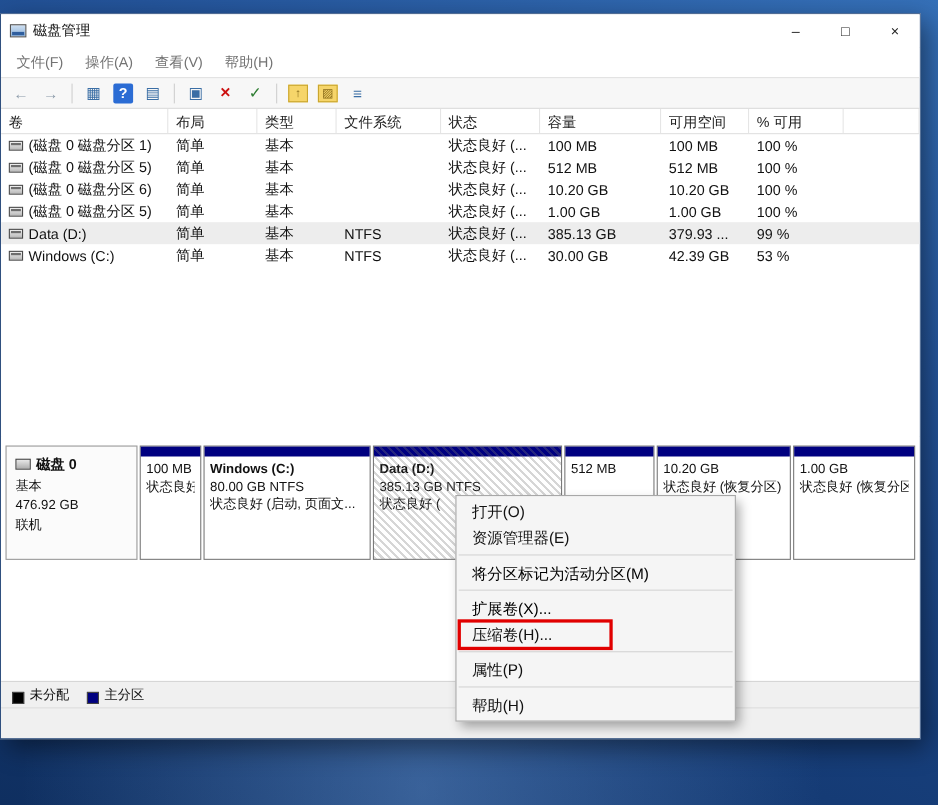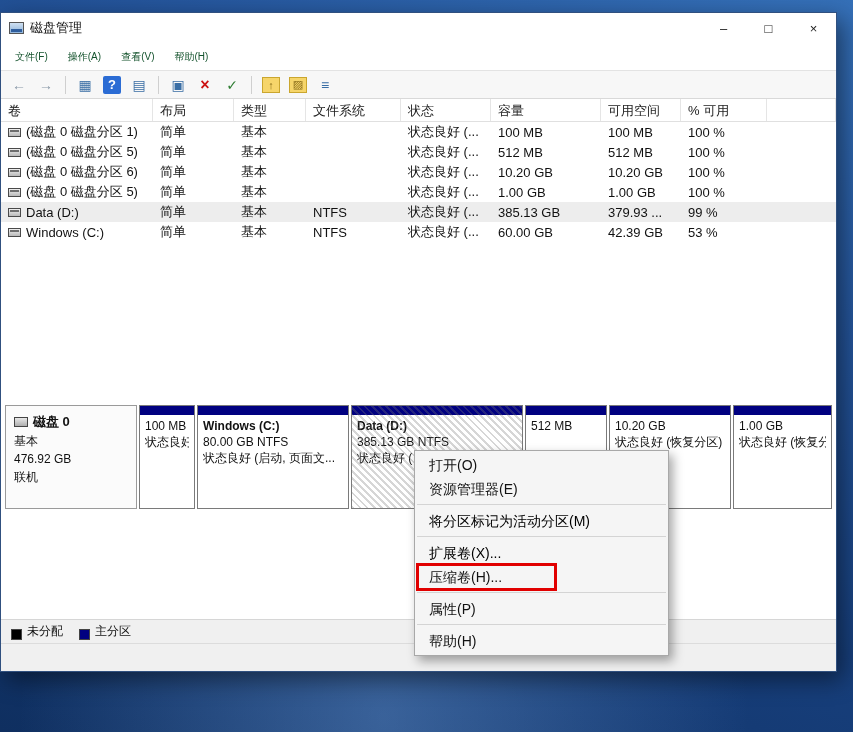--- a/index.html
+++ b/index.html
@@ -20,21 +20,21 @@
   }
   .titlebar { height:30px; display:flex; align-items:center; padding-left:8px; background:#ffffff; flex:0 0 auto;}
   .app-icon { width:15px; height:12px; margin-right:6px; border:1px solid #555;
     background:linear-gradient(#cfe0f2,#8fb3d9); position:relative; }
   .app-icon::after{content:"";position:absolute;left:1px;right:1px;bottom:1px;height:3px;background:#2f5e9e;}
   .title { font-size:13px; color:#111; }
   .win-controls { margin-left:auto; display:flex; height:30px; }
   .win-btn { width:45px; height:30px; border:none; background:transparent; font-size:13px;
     color:#222; display:flex; align-items:center; justify-content:center; font-family:inherit;}
   .menubar { height:27px; display:flex; align-items:center; gap:4px; padding:0 6px;
-    font-size:10px; color:#14532d; background:#fff; flex:0 0 auto;}
+    font-size:13px; color:#737373; background:#fff; flex:0 0 auto;}
   .menu-item { padding:3px 8px; }
   .toolbar { height:29px; background:#f7f7f7; border-top:1px solid #e3e3e3; border-bottom:1px solid #d9d9d9;
     display:flex; align-items:center; gap:3px; padding:0 6px; flex:0 0 auto;}
   .tb-btn { width:24px; height:22px; display:flex; align-items:center; justify-content:center;
     font-size:14px; color:#5b6b7c; }
   .tb-sep { width:1px; height:18px; background:#cfcfcf; margin:0 4px; }
   .ic-nav { color:#8a99a8; font-weight:bold; }
   .ic-help { background:#2b6cd4; color:#fff; width:18px; height:18px; border-radius:2px;
     display:flex; align-items:center; justify-content:center; font-weight:bold; font-size:13px;}
   .ic-blue { color:#3a6ea5; }
@@ -51,21 +51,21 @@
   .lv-row { display:grid; grid-template-columns:var(--cols); height:20px; align-items:center; }
   .lv-row.selected { background:#ededed; }
   .lv-row > div { padding-left:7px; white-space:nowrap; overflow:hidden; }
   .vol-cell { display:flex; align-items:center; gap:5px; }
   .vol-icon { flex:0 0 auto; width:13px; height:9px; border:1px solid #4a4a4a;
     background:linear-gradient(#efefef,#b9b9b9); position:relative;}
   .vol-icon::after{content:"";position:absolute;left:1px;right:1px;top:1px;height:2px;background:#6d6d6d;}
   
   .diskview { height:222px; background:#fff; padding:8px 4px 0 4px; flex:0 0 auto; }
   .disk-row { display:flex; height:104px; }
-  .disk-info { width:132px; flex:0 0 auto; background:#fbfbfb; border:1px solid #9a9a9a;
+  .disk-info { width:120px; flex:0 0 auto; background:#fbfbfb; border:1px solid #9a9a9a;
     padding:6px 8px; font-size:12px; color:#111; line-height:1.5; }
   .disk-title { display:flex; align-items:center; gap:5px; font-size:13px; font-weight:bold; }
   .disk-icon { width:14px; height:10px; border:1px solid #444; background:linear-gradient(#e8e8e8,#aeaeae); }
   .partitions { flex:1; display:flex; gap:2px; margin-left:2px; min-width:0; }
   .part { border:1px solid #7a7a7a; background:#fff; display:flex; flex-direction:column;
     position:relative; min-width:0; }
   .part-band { height:9px; background:#000080; flex:0 0 auto; }
   .part-body { padding:3px 5px; font-size:12px; line-height:1.35; color:#111; overflow:hidden; }
   .part-body div { white-space:nowrap; overflow:hidden; }
   .part .pt-name { font-weight:bold; }
@@ -221,21 +221,21 @@
       </div>
       <div class="lv-row">
         <div class="vol-cell">
             <span class="vol-icon"></span>
             <span>Windows (C:)</span>
           </div>
         <div>简单</div>
         <div>基本</div>
         <div>NTFS</div>
         <div>状态良好 (...</div>
-        <div>60.00 GB</div>
+        <div>30.00 GB</div>
         <div>42.39 GB</div>
         <div>53 %</div>
         <div></div>
       </div>
     </div>
 
     <div class="diskview">
       <div class="disk-row">
         <div class="disk-info">
           <div class="disk-title">

